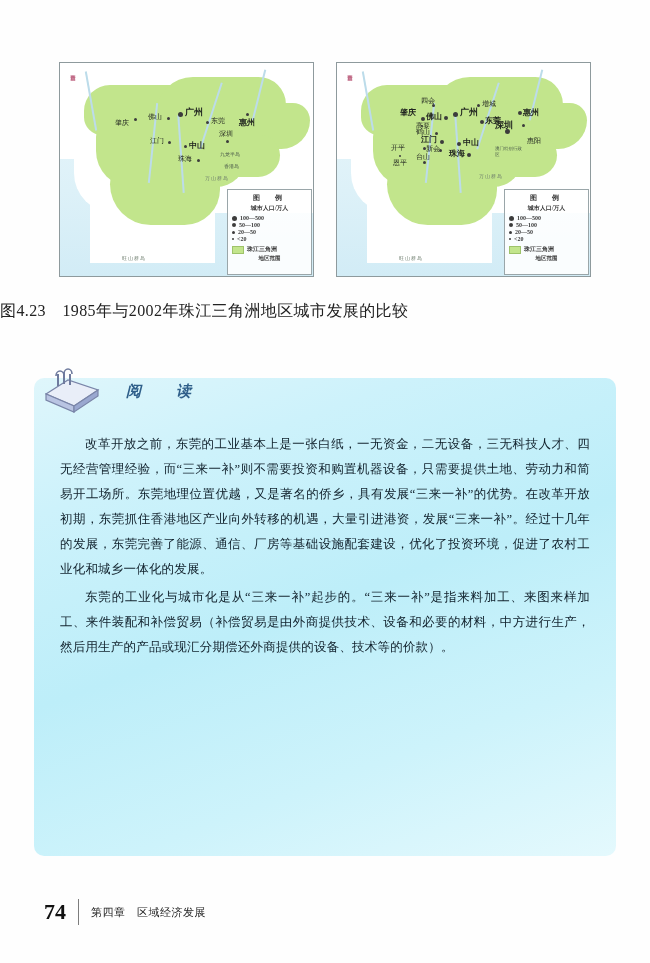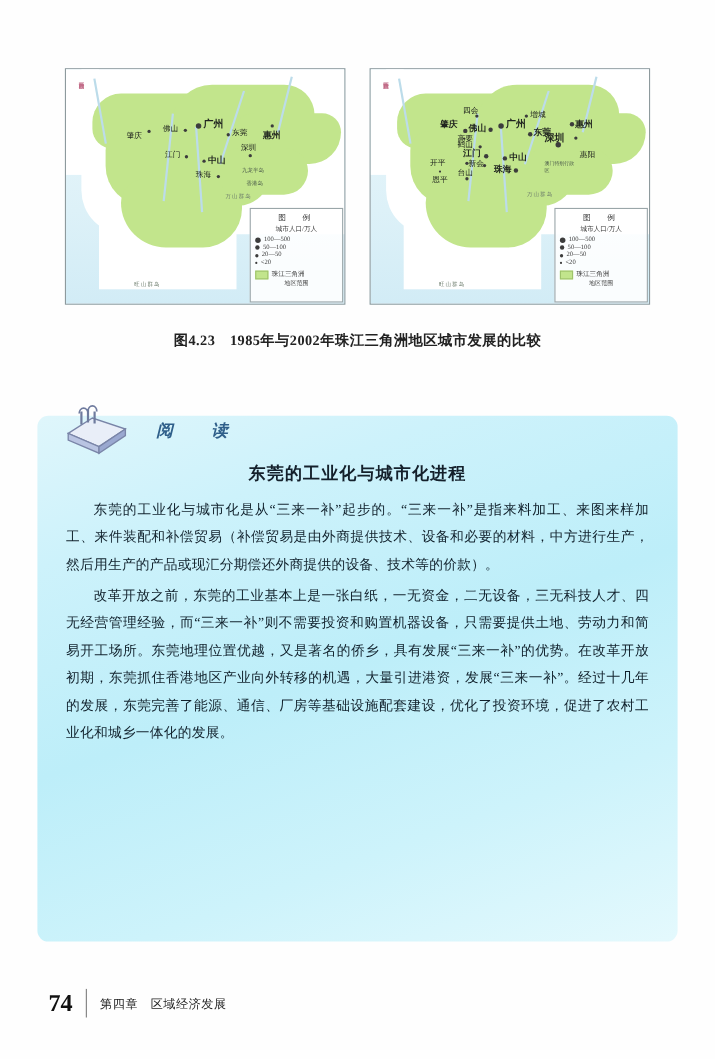--- a/index.html
+++ b/index.html
@@ -26,39 +26,39 @@
     font-size:5px;line-height:7px;color:#c06a86;letter-spacing:0;
     writing-mode:vertical-rl;text-orientation:upright;
   }
   .city{position:absolute;font-size:7px;color:#20241f;white-space:nowrap;}
   .city.big{font-size:9px;font-weight:bold;}
   .city.mid{font-size:8px;font-weight:bold;}
   .dot{position:absolute;border-radius:50%;background:#3c3c3c;}
   .legend{
     position:absolute;right:1px;bottom:1px;width:85px;height:86px;
     background:rgba(255,255,255,.88);border:1px solid #9aa6a9;
-    padding:3px 4px;box-sizing:border-box;
+    padding:3px 4px;box-sizing:border-box;font-weight:bold;
   }
   .legend .ltitle{text-align:center;font-size:7px;letter-spacing:4px;color:#333;}
   .legend .lsub{text-align:center;font-size:6px;color:#333;margin:1px 0 2px;}
   .legend .lrow{display:flex;align-items:center;gap:3px;font-size:6px;color:#3a3a3a;margin-bottom:1px;}
   .legend .lsw{width:10px;height:6px;background:#c2e58c;border:1px solid #9ec36a;}
   .legend .lfoot{font-size:5.5px;color:#3a3a3a;line-height:7px;text-align:center;margin-top:1px;}
   .map-years{display:flex;justify-content:center;gap:22px;margin-top:8px;}
   .map-year{width:253px;text-align:center;font-size:11px;color:#333;}
-  .fig-caption{text-align:center;font-size:13px;color:#222;margin-top:16px;letter-spacing:.4px;font-weight:bold;}
+  .fig-caption{font-size:16px;color:#222;margin-top:16px;letter-spacing:.4px;}
 
   
   .reading{
     position:absolute;left:34px;top:378px;width:582px;height:478px;
     border-radius:10px;
     background:linear-gradient(160deg,#dff6fb 0%,#cdf2fb 20%,#bdeef9 48%,#cdf3fb 74%,#e4f9fd 100%);
     box-sizing:border-box;
   }
-  .read-head{position:relative;height:44px;margin-left:16px;}
+  .read-head{position:relative;height:44px;}
   .book-icon{position:absolute;left:6px;top:-14px;width:64px;height:52px;}
   .read-label{
     position:absolute;left:92px;top:4px;font-size:15px;color:#2f5f8a;
     font-style:italic;font-weight:bold;letter-spacing:10px;
   }
   .art-title{
     text-align:center;font-size:15.5px;font-weight:bold;color:#14202b;
     letter-spacing:1px;margin-top:-2px;
   }
   .art-body{padding:10px 26px 0 26px;}
@@ -281,25 +281,24 @@
         <path d="M34 42 L58 26 L58 32 L34 48 Z" fill="#9aa8d0" stroke="#7a85a8" stroke-width="1.2"></path>
         <path d="M18 10 L18 22" stroke="#6f7b9e" stroke-width="2" fill="none"></path>
         <path d="M24 8 L24 20" stroke="#6f7b9e" stroke-width="2" fill="none"></path>
         <path d="M30 10 L30 21" stroke="#6f7b9e" stroke-width="2" fill="none"></path>
         <path d="M16 12 a4 5 0 0 1 8 0" fill="none" stroke="#6f7b9e" stroke-width="1.6"></path>
         <path d="M24 10 a4 5 0 0 1 8 0" fill="none" stroke="#6f7b9e" stroke-width="1.6"></path>
       </svg>
       <div class="read-label">阅　读</div>
     </div>
 
-    <div class="art-title">东莞的工业化与城市化进程</div>
 
     <div class="art-body">
+      <p>改革开放之前，东莞的工业基本上是一张白纸，一无资金，二无设备，三无科技人才、四无经营管理经验，而“三来一补”则不需要投资和购置机器设备，只需要提供土地、劳动力和简易开工场所。东莞地理位置优越，又是著名的侨乡，具有发展“三来一补”的优势。在改革开放初期，东莞抓住香港地区产业向外转移的机遇，大量引进港资，发展“三来一补”。经过十几年的发展，东莞完善了能源、通信、厂房等基础设施配套建设，优化了投资环境，促进了农村工业化和城乡一体化的发展。</p>
       <p>东莞的工业化与城市化是从“三来一补”起步的。“三来一补”是指来料加工、来图来样加工、来件装配和补偿贸易（补偿贸易是由外商提供技术、设备和必要的材料，中方进行生产，然后用生产的产品或现汇分期偿还外商提供的设备、技术等的价款）。</p>
-      <p>改革开放之前，东莞的工业基本上是一张白纸，一无资金，二无设备，三无科技人才、四无经营管理经验，而“三来一补”则不需要投资和购置机器设备，只需要提供土地、劳动力和简易开工场所。东莞地理位置优越，又是著名的侨乡，具有发展“三来一补”的优势。在改革开放初期，东莞抓住香港地区产业向外转移的机遇，大量引进港资，发展“三来一补”。经过十几年的发展，东莞完善了能源、通信、厂房等基础设施配套建设，优化了投资环境，促进了农村工业化和城乡一体化的发展。</p>
     </div>
   </div>
 
   <div class="footer">
     <span class="pageno">74</span>
     <span class="frule"></span>
     <span class="chapter">第四章　区域经济发展</span>
   </div>
 
 </div>

